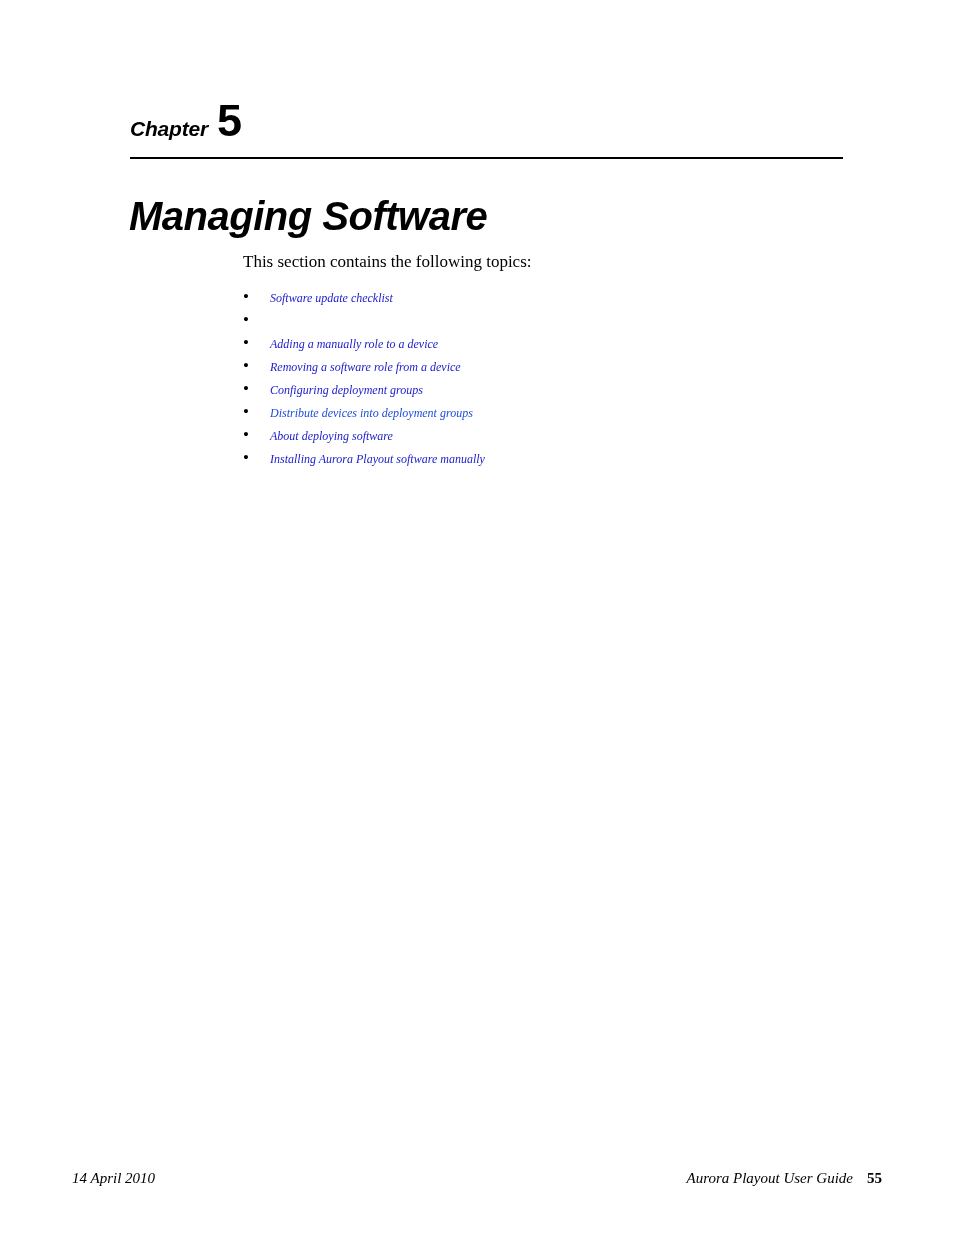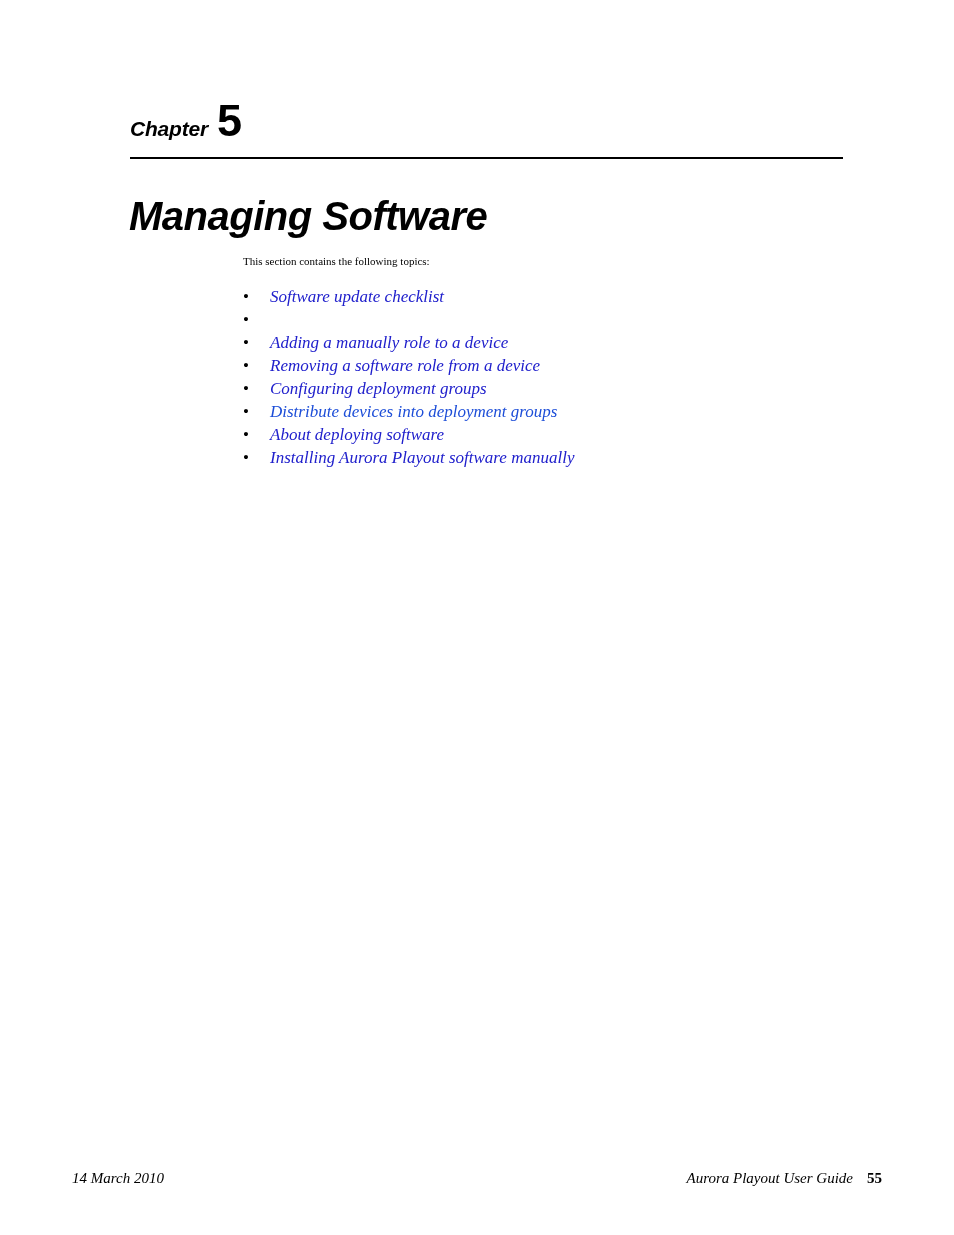--- a/index.html
+++ b/index.html
@@ -74,21 +74,21 @@
   
   .body-block {
     position: absolute;
     left: 243px;
     top: 251px;
     width: 620px;
   }
 
   .intro-text {
     font-family: "Liberation Serif", "DejaVu Serif", serif;
-    font-size: 11px;
+    font-size: 17px;
     line-height: 21px;
     color: #000000;
     margin: 0 0 13px 0;
   }
 
   .topic-list {
     list-style: none;
     margin: 0;
     padding: 0;
   }
@@ -109,21 +109,21 @@
     line-height: 23px;
     font-family: "Liberation Serif", "DejaVu Serif", serif;
     font-size: 17px;
     color: #000000;
     text-align: left;
   }
 
   .topic-link {
     font-family: "Liberation Serif", "DejaVu Serif", serif;
     font-style: italic;
-    font-size: 17px;
+    font-size: 12px;
     line-height: 23px;
     color: #2020cc;
     text-decoration: none;
     white-space: nowrap;
   }
 
   
   .footer {
     position: absolute;
     left: 72px;
@@ -206,20 +206,20 @@
         <a class="topic-link" href="#" style="color: rgb(32, 32, 204);">About deploying software</a>
       </li>
       <li class="topic-item">
         <span class="topic-bullet">•</span>
         <a class="topic-link" href="#" style="color: rgb(32, 32, 204);">Installing Aurora Playout software manually</a>
       </li>
     </ul>
   </div>
 
   <div class="footer">
-    <span class="footer-left">14  March  2010</span>
+    <span class="footer-left">14  April  2010</span>
     <span class="footer-right">
       <span class="footer-guide">Aurora Playout User Guide</span>
       <span class="footer-page">55</span>
     </span>
   </div>
 
 </div>
 
 </body></html>

